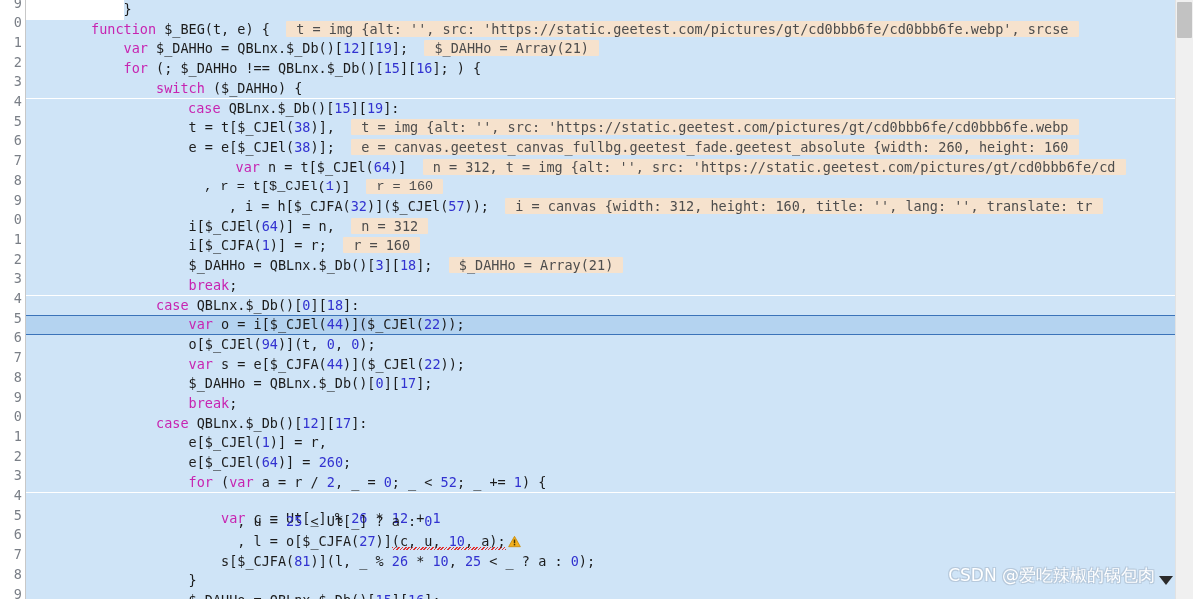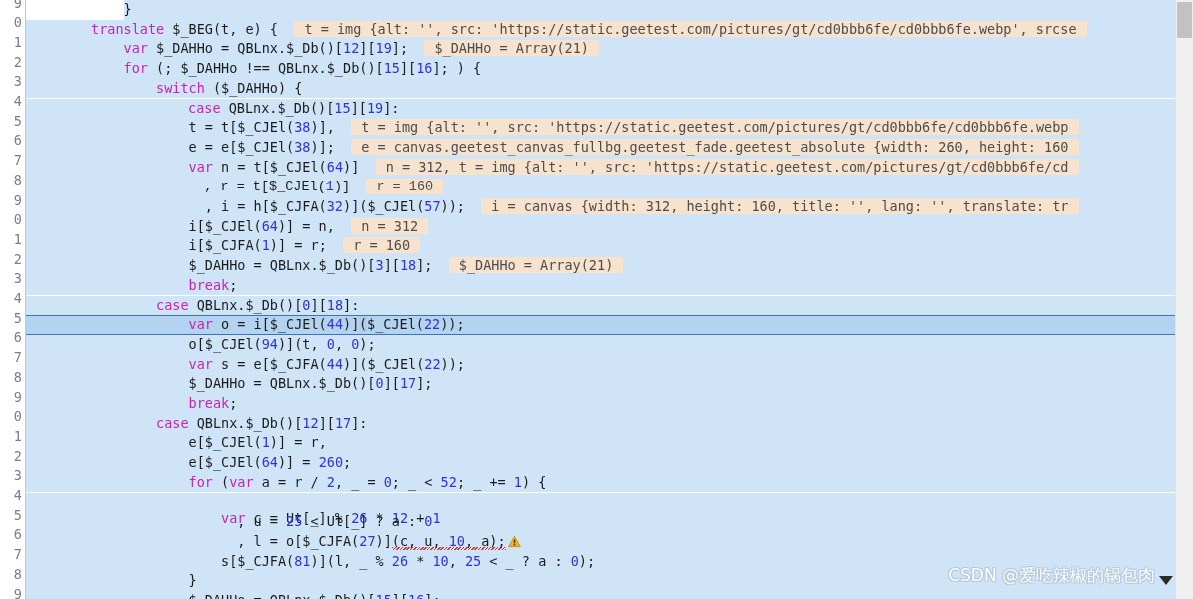--- a/index.html
+++ b/index.html
@@ -246,30 +246,30 @@
         <div class="rowbg" style="top: 472.8px;"></div>
         <div class="rowbg" style="top: 492.5px;"></div>
         <div class="rowbg" style="top: 512.2px;"></div>
         <div class="rowbg" style="top: 531.9px;"></div>
         <div class="rowbg" style="top: 551.6px;"></div>
         <div class="rowbg" style="top: 571.3px;"></div>
         <div class="rowbg" style="top: 591px;"></div>
       </div>
     <div id="rows">
         <div class="line" style="top: 0px;"><span class="pun">            </span><span class="pun">}</span></div>
-        <div class="line" style="top: 19.7px;"><span class="pun">        </span><span class="kw">translate</span><span class="pun"> $_BEG(t, e) {</span><span class="pun">  </span><span class="hint"> t = img {alt: '', src: 'https://static.geetest.com/pictures/gt/cd0bbb6fe/cd0bbb6fe.webp', srcse </span></div>
+        <div class="line" style="top: 19.7px;"><span class="pun">        </span><span class="kw">function</span><span class="pun"> $_BEG(t, e) {</span><span class="pun">  </span><span class="hint"> t = img {alt: '', src: 'https://static.geetest.com/pictures/gt/cd0bbb6fe/cd0bbb6fe.webp', srcse </span></div>
         <div class="line" style="top: 39.4px;"><span class="pun">            </span><span class="kw">var</span><span class="pun"> $_DAHHo = QBLnx.$_Db()[</span><span class="num">12</span><span class="pun">][</span><span class="num">19</span><span class="pun">];</span><span class="pun">  </span><span class="hint"> $_DAHHo = Array(21) </span></div>
         <div class="line" style="top: 59.1px;"><span class="pun">            </span><span class="kw">for</span><span class="pun"> (; $_DAHHo !== QBLnx.$_Db()[</span><span class="num">15</span><span class="pun">][</span><span class="num">16</span><span class="pun">]; ) {</span></div>
         <div class="line" style="top: 78.8px;"><span class="pun">                </span><span class="kw">switch</span><span class="pun"> ($_DAHHo) {</span></div>
         <div class="line" style="top: 98.5px; padding-left: 32px;"><span class="pun">                </span><span class="kw">case</span><span class="pun"> QBLnx.$_Db()[</span><span class="num">15</span><span class="pun">][</span><span class="num">19</span><span class="pun">]:</span></div>
         <div class="line" style="top: 118.2px;"><span class="pun">                    </span><span class="pun">t = t[$_CJEl(</span><span class="num">38</span><span class="pun">)],</span><span class="pun">  </span><span class="hint"> t = img {alt: '', src: 'https://static.geetest.com/pictures/gt/cd0bbb6fe/cd0bbb6fe.webp </span></div>
         <div class="line" style="top: 137.9px;"><span class="pun">                    </span><span class="pun">e = e[$_CJEl(</span><span class="num">38</span><span class="pun">)];</span><span class="pun">  </span><span class="hint"> e = canvas.geetest_canvas_fullbg.geetest_fade.geetest_absolute {width: 260, height: 160 </span></div>
-        <div class="line" style="top: 157.6px;"><span class="pun">                    </span><span class="kw">var</span><span class="pun"> n = t[$_CJEl(</span><span class="num">64</span><span class="pun">)]</span><span class="pun">  </span><span class="hint"> n = 312, t = img {alt: '', src: 'https://static.geetest.com/pictures/gt/cd0bbb6fe/cd </span></div>
+        <div class="line" style="top: 157.6px; margin-left: 47px;"><span class="pun">                    </span><span class="kw">var</span><span class="pun"> n = t[$_CJEl(</span><span class="num">64</span><span class="pun">)]</span><span class="pun">  </span><span class="hint"> n = 312, t = img {alt: '', src: 'https://static.geetest.com/pictures/gt/cd0bbb6fe/cd </span></div>
         <div class="line" style="top: 177.3px; font-family: Liberation Mono, monospace;"><span class="pun">                      </span><span class="pun">, r = t[$_CJEl(</span><span class="num">1</span><span class="pun">)]</span><span class="pun">  </span><span class="hint"> r = 160 </span></div>
-        <div class="line" style="top: 197px;"><span class="pun">                      </span><span class="pun">, i = h[$_CJFA(</span><span class="num">32</span><span class="pun">)]($_CJEl(</span><span class="num">57</span><span class="pun">));</span><span class="pun">  </span><span class="hint"> i = canvas {width: 312, height: 160, title: '', lang: '', translate: tr </span></div>
+        <div class="line" style="top: 197px; margin-left: 24px;"><span class="pun">                      </span><span class="pun">, i = h[$_CJFA(</span><span class="num">32</span><span class="pun">)]($_CJEl(</span><span class="num">57</span><span class="pun">));</span><span class="pun">  </span><span class="hint"> i = canvas {width: 312, height: 160, title: '', lang: '', translate: tr </span></div>
         <div class="line" style="top: 216.7px;"><span class="pun">                    </span><span class="pun">i[$_CJEl(</span><span class="num">64</span><span class="pun">)] = n,</span><span class="pun">  </span><span class="hint"> n = 312 </span></div>
         <div class="line" style="top: 236.4px;"><span class="pun">                    </span><span class="pun">i[$_CJFA(</span><span class="num">1</span><span class="pun">)] = r;</span><span class="pun">  </span><span class="hint"> r = 160 </span></div>
         <div class="line" style="top: 256.1px;"><span class="pun">                    </span><span class="pun">$_DAHHo = QBLnx.$_Db()[</span><span class="num">3</span><span class="pun">][</span><span class="num">18</span><span class="pun">];</span><span class="pun">  </span><span class="hint"> $_DAHHo = Array(21) </span></div>
         <div class="line" style="top: 275.8px;"><span class="pun">                    </span><span class="kw">break</span><span class="pun">;</span></div>
         <div class="line" style="top: 295.5px;"><span class="pun">                </span><span class="kw">case</span><span class="pun"> QBLnx.$_Db()[</span><span class="num">0</span><span class="pun">][</span><span class="num">18</span><span class="pun">]:</span></div>
         <div class="line" style="top: 315.2px;"><span class="pun">                    </span><span class="kw">var</span><span class="pun"> o = i[$_CJEl(</span><span class="num">44</span><span class="pun">)]</span><span class="caret"></span><span class="sel"><span class="pun">(</span></span><span class="pun">$_CJEl(</span><span class="num">22</span><span class="pun">));</span></div>
         <div class="line" style="top: 334.9px; text-align: right;"><span class="pun">                    </span><span class="pun">o[$_CJEl(</span><span class="num">94</span><span class="pun">)](t, </span><span class="num">0</span><span class="pun">, </span><span class="num">0</span><span class="pun">);</span></div>
         <div class="line" style="top: 354.6px;"><span class="pun">                    </span><span class="kw">var</span><span class="pun"> s = e[$_CJFA(</span><span class="num">44</span><span class="pun">)]($_CJEl(</span><span class="num">22</span><span class="pun">));</span></div>
         <div class="line" style="top: 374.3px;"><span class="pun">                    </span><span class="pun">$_DAHHo = QBLnx.$_Db()[</span><span class="num">0</span><span class="pun">][</span><span class="num">17</span><span class="pun">];</span></div>
         <div class="line" style="top: 394px;"><span class="pun">                    </span><span class="kw">break</span><span class="pun">;</span></div>

